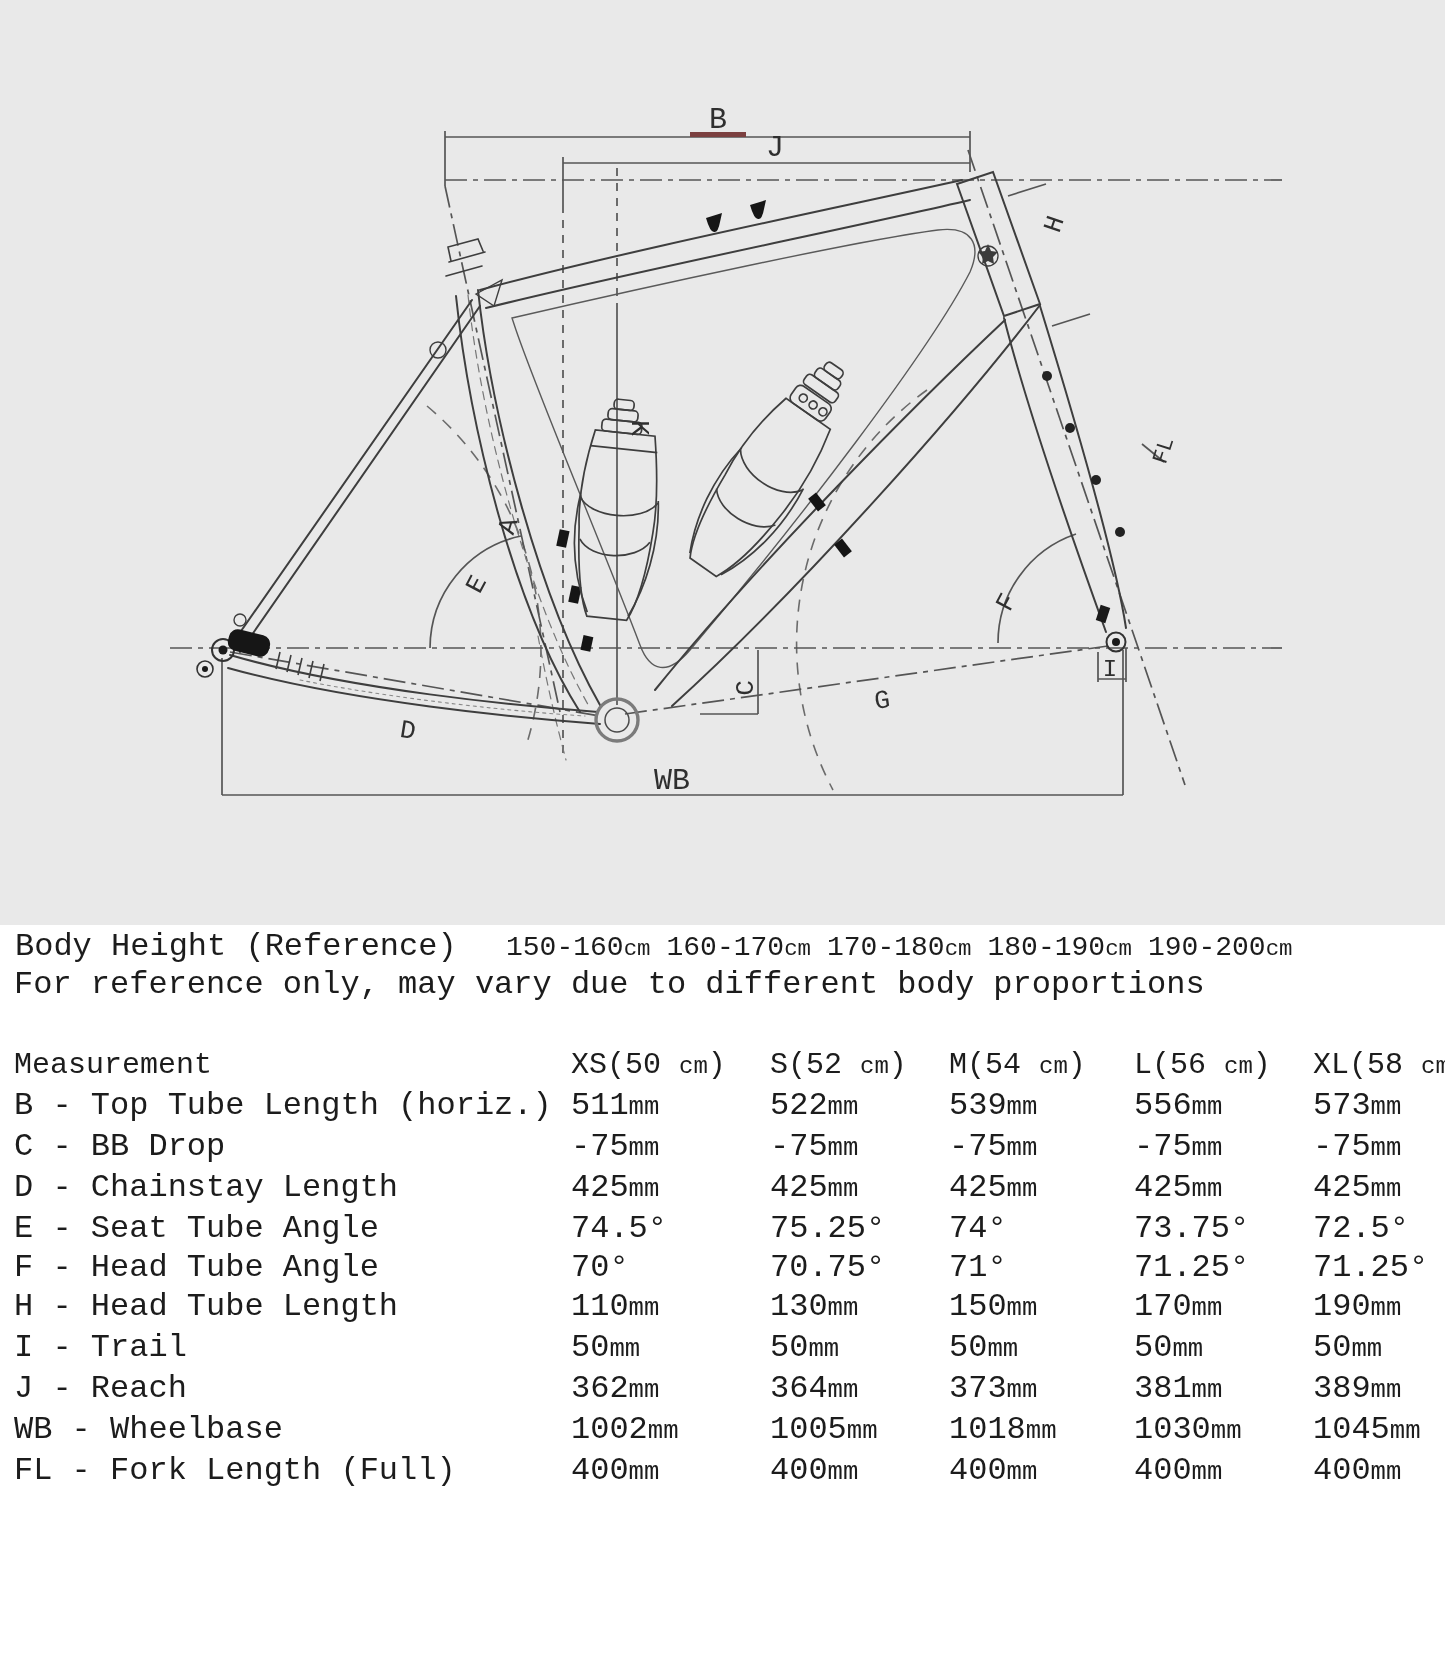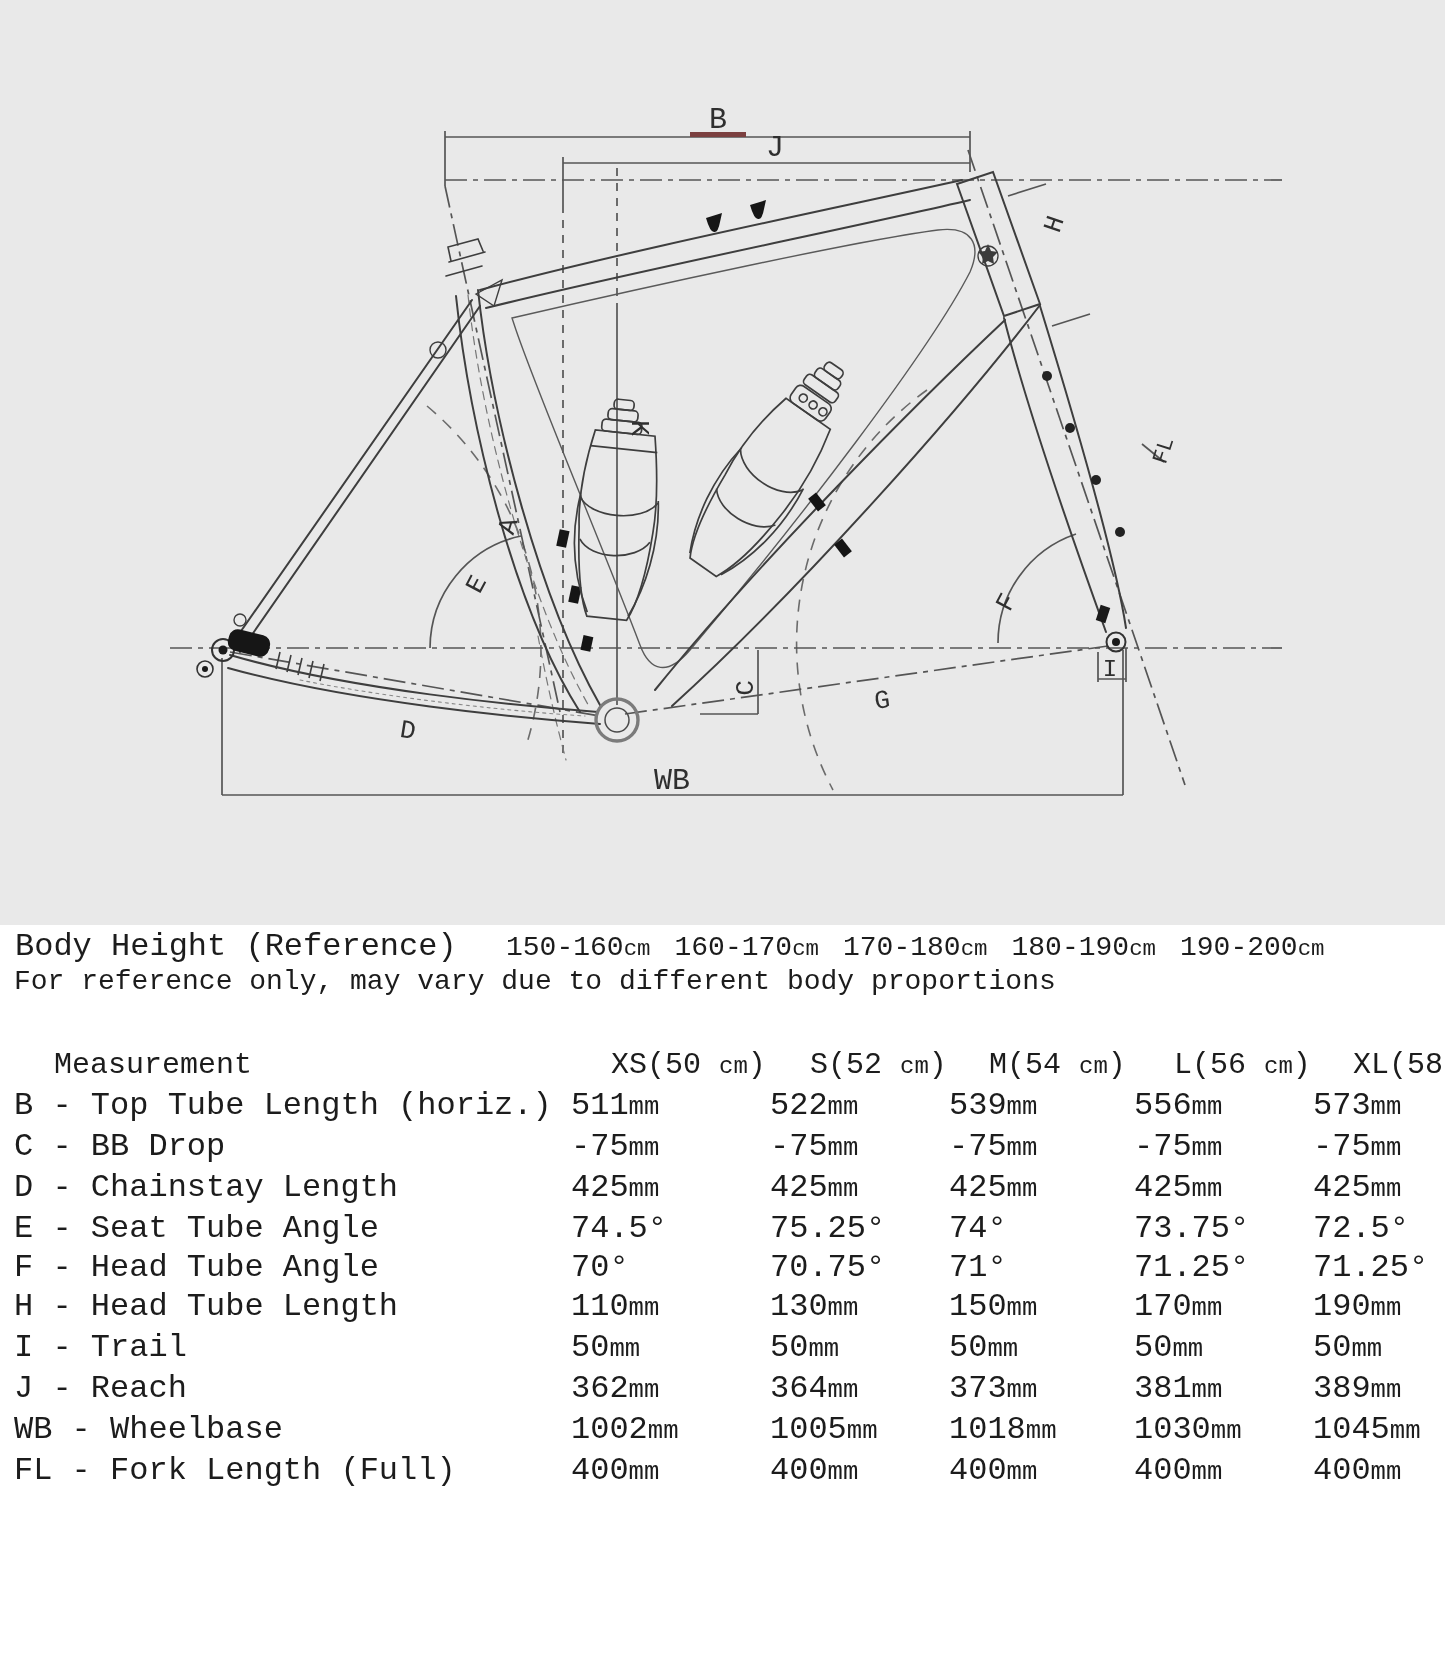--- a/index.html
+++ b/index.html
@@ -2,26 +2,26 @@
 <html><head>
 <meta charset="utf-8">
 <style>
   html,body{margin:0;padding:0;background:#ffffff;}
   #page{position:relative;width:1445px;height:1654px;background:#ffffff;overflow:hidden;
         font-family:"Liberation Mono",monospace;color:#1c1c1c;}
   #diagram-wrap{position:absolute;top:0;left:0;width:1445px;height:925px;background:#e9e9e9;}
   svg text{font-family:"Liberation Mono",monospace;fill:#2f2f2f;}
   .bh-row{position:absolute;top:928px;left:15px;width:1420px;white-space:nowrap;}
   .bh-label{display:inline-block;width:491px;font-size:32px;vertical-align:baseline;}
-  .bh-ranges{display:inline-flex;gap:24px;font-size:28px;vertical-align:baseline;}
-  .note{position:absolute;top:966px;left:14px;font-size:28px;white-space:nowrap;}
+  .bh-ranges{display:inline-flex;gap:16px;font-size:28px;vertical-align:baseline;}
+  .note{position:absolute;top:966px;left:14px;font-size:32px;white-space:nowrap;}
   #spec-table{position:absolute;top:1046px;left:14px;width:1420px;font-size:32px;line-height:39px;}
   .tr{display:grid;grid-template-columns:557px 199px 179px 185px 179px 110px;white-space:nowrap;}
   .td{overflow:visible;}
-  .th{font-size:30px;margin-left:40px;}
+  .th{font-size:30px;}
   .unit{font-size:0.8em;}
 </style>
 </head>
 <body>
 
 <div id="page">
 
   <div id="diagram-wrap">
     <svg width="1445" height="925" viewBox="0 0 1445 925">
 

